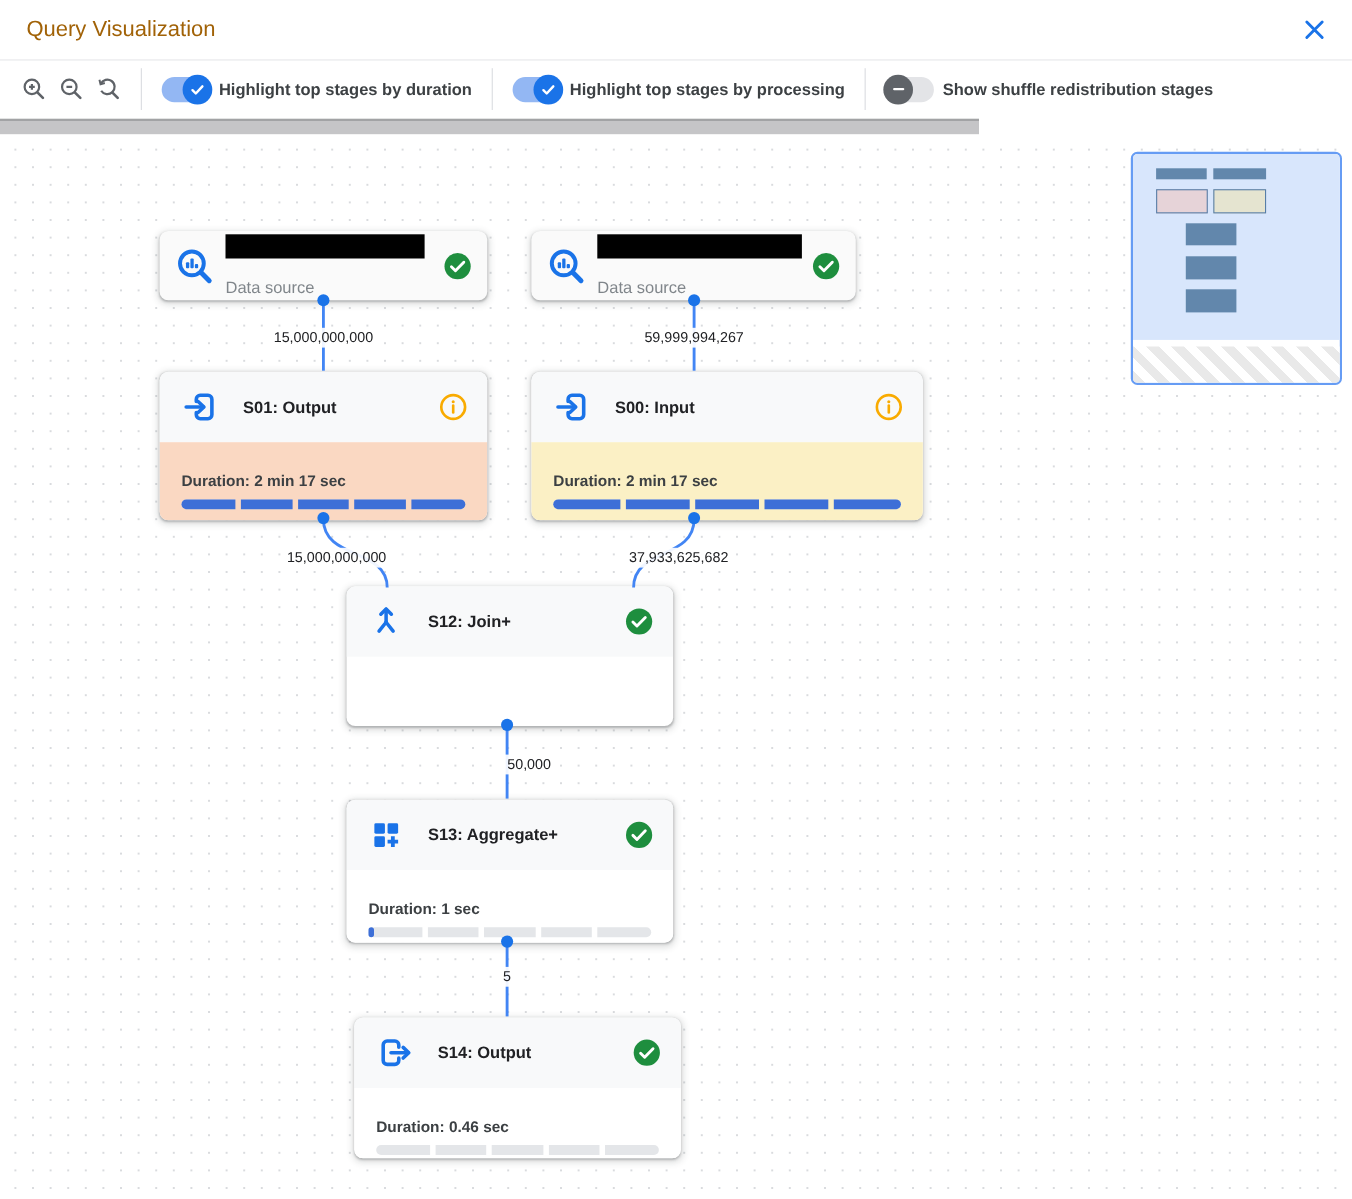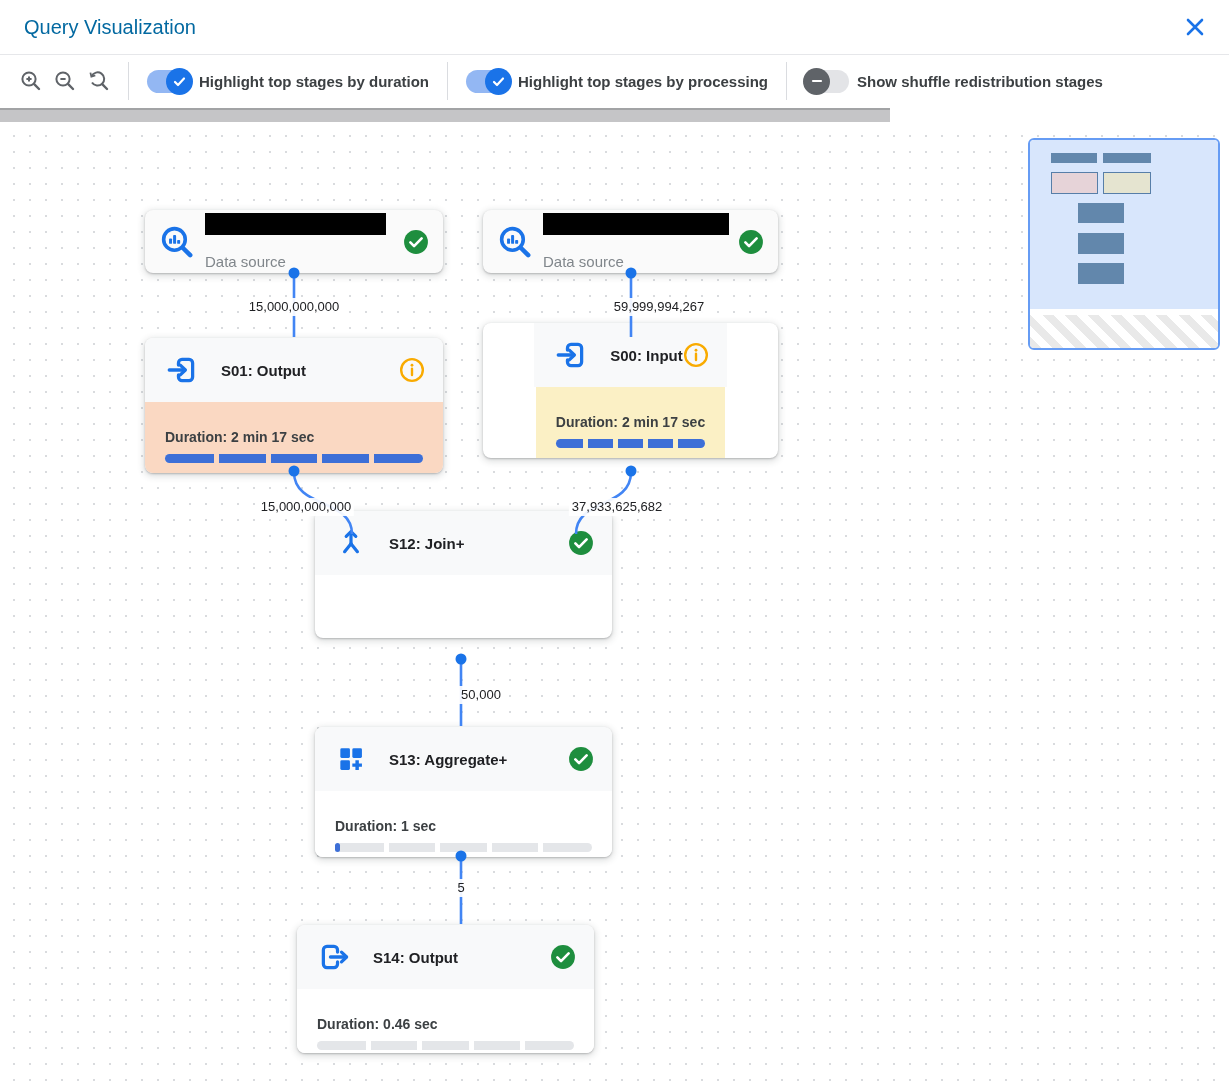--- a/index.html
+++ b/index.html
@@ -3,21 +3,21 @@
 <meta charset="utf-8">
 <style>
   html,body{margin:0;padding:0;}
   body{
     width:1229px;height:1090px;position:relative;overflow:hidden;
     background:#fff;font-family:"Liberation Sans",sans-serif;color:#202124;
   }
   
   .hdr{height:55px;display:flex;align-items:center;padding:0 20px 0 24px;
        border-bottom:1px solid #e6e7ea;box-sizing:border-box;}
-  .hdr-title{font-size:20px;color:#0369a1;}
+  .hdr-title{font-size:20px;color:#a16207;}
   .close-btn{margin-left:auto;width:28px;height:28px;display:flex;align-items:center;
        justify-content:center;cursor:pointer;background:none;border:none;padding:0;}
   
   .tbar{height:52px;display:flex;align-items:center;padding:0 10px 0 14px;box-sizing:border-box;}
   .zoom-btn{width:34px;height:34px;border:none;background:none;display:flex;align-items:center;
        justify-content:center;cursor:pointer;padding:0;}
   .tdiv{width:1px;height:38px;background:#dadce0;margin:0 12px;}
   .tgl-group{display:flex;align-items:center;gap:8px;padding:0 6px;}
   .tgl{position:relative;width:44px;height:23px;cursor:pointer;flex:0 0 auto;}
   .tgl .track{position:absolute;inset:0;border-radius:12px;}
@@ -170,21 +170,21 @@
       <circle cx="294" cy="151" r="5.5"></circle>
       <circle cx="631" cy="151" r="5.5"></circle>
       <circle cx="294" cy="349" r="5.5"></circle>
       <circle cx="631" cy="349" r="5.5"></circle>
       <circle cx="461" cy="537" r="5.5"></circle>
       <circle cx="461" cy="734" r="5.5"></circle>
     </g>
   </svg>
 
   <div class="elabel" style="left:294px;top:176px;">15,000,000,000</div>
-  <div class="elabel" style="left:631px;top:176px;margin-left:28px;">59,999,994,267</div>
+  <div class="elabel" style="left:631px;top:176px;">59,999,994,267</div>
   <div class="elabel" style="left:306px;top:376px;">15,000,000,000</div>
   <div class="elabel" style="left:617px;top:376px;">37,933,625,682</div>
   <div class="elabel" style="left:481px;top:564px;">50,000</div>
   <div class="elabel" style="left:461px;top:757px;">5</div>
 
   <div class="card ds" style="left:145px;top:88px;width:298px;height:63px;">
     <span class="nicon">
       <svg width="36" height="36" viewBox="0 0 24 24" fill="none">
         <circle cx="10.3" cy="10.3" r="7.2" stroke="#1a73e8" stroke-width="2.4"></circle>
         <path d="M16 16 L20.8 20.8" stroke="#1a73e8" stroke-width="3" stroke-linecap="round"></path>
@@ -251,21 +251,21 @@
         <div class="track"></div>
         <div class="fill" style="width: 100%;"></div>
         <i class="tick t1"></i>
           <i class="tick t2"></i>
           <i class="tick t3"></i>
           <i class="tick t4"></i>
       </div>
     </div>
   </div>
 
-  <div class="card stage" style="left:483px;top:201px;width:295px;height:135px;align-items:center;">
+  <div class="card stage" style="left:483px;top:216px;width:356px;height:135px;">
     <div class="stage-head">
       <span class="nicon">
         <svg width="34" height="34" viewBox="0 0 24 24" fill="none" stroke="#1a73e8" stroke-width="2.3" stroke-linecap="round" stroke-linejoin="round">
           <path d="M9.5 8.5 V7 a2.5 2.5 0 0 1 2.5 -2.5 H17 a2.5 2.5 0 0 1 2.5 2.5 V17 a2.5 2.5 0 0 1 -2.5 2.5 H12 A2.5 2.5 0 0 1 9.5 17 v-1.5"></path>
           <path d="M3 12 H14"></path>
             <path d="M10.8 8.6 L14.4 12 L10.8 15.4"></path>
         </svg>
       </span>
       <span class="stitle">S00: Input</span>
       <span class="status">
@@ -282,21 +282,21 @@
         <div class="track"></div>
         <div class="fill" style="width: 100%;"></div>
         <i class="tick t1"></i>
           <i class="tick t2"></i>
           <i class="tick t3"></i>
           <i class="tick t4"></i>
       </div>
     </div>
   </div>
 
-  <div class="card stage" style="left:315px;top:389px;width:297px;height:127px;">
+  <div class="card stage" style="left:315px;top:411px;width:297px;height:127px;">
     <div class="stage-head">
       <span class="nicon">
         <svg width="32" height="32" viewBox="0 0 24 24" fill="none" stroke="#1a73e8" stroke-width="2.4" stroke-linecap="round" stroke-linejoin="round">
           <path d="M12 4 V12.5"></path>
             <path d="M8.4 7 L12 3.4 L15.6 7"></path>
           <path d="M12 12.5 L7.2 18.5"></path>
             <path d="M12 12.5 L16.8 18.5"></path>
         </svg>
       </span>
       <span class="stitle">S12: Join+</span>
@@ -333,21 +333,21 @@
         <div class="track"></div>
         <div class="fill" style="width: 2%;"></div>
         <i class="tick t1"></i>
           <i class="tick t2"></i>
           <i class="tick t3"></i>
           <i class="tick t4"></i>
       </div>
     </div>
   </div>
 
-  <div class="card stage" style="left:297px;top:803px;width:297px;height:128px;">
+  <div class="card stage" style="left:322px;top:803px;width:297px;height:128px;">
     <div class="stage-head">
       <span class="nicon">
         <svg width="34" height="34" viewBox="0 0 24 24" fill="none" stroke="#1a73e8" stroke-width="2.3" stroke-linecap="round" stroke-linejoin="round">
           <path d="M14.5 8.5 V7 a2.5 2.5 0 0 0 -2.5 -2.5 H7 a2.5 2.5 0 0 0 -2.5 2.5 V17 a2.5 2.5 0 0 0 2.5 2.5 h5 a2.5 2.5 0 0 0 2.5 -2.5 v-1.5"></path>
           <path d="M9.5 12 H20.5"></path>
             <path d="M17.3 8.6 L20.9 12 L17.3 15.4"></path>
         </svg>
       </span>
       <span class="stitle">S14: Output</span>
       <span class="status">

